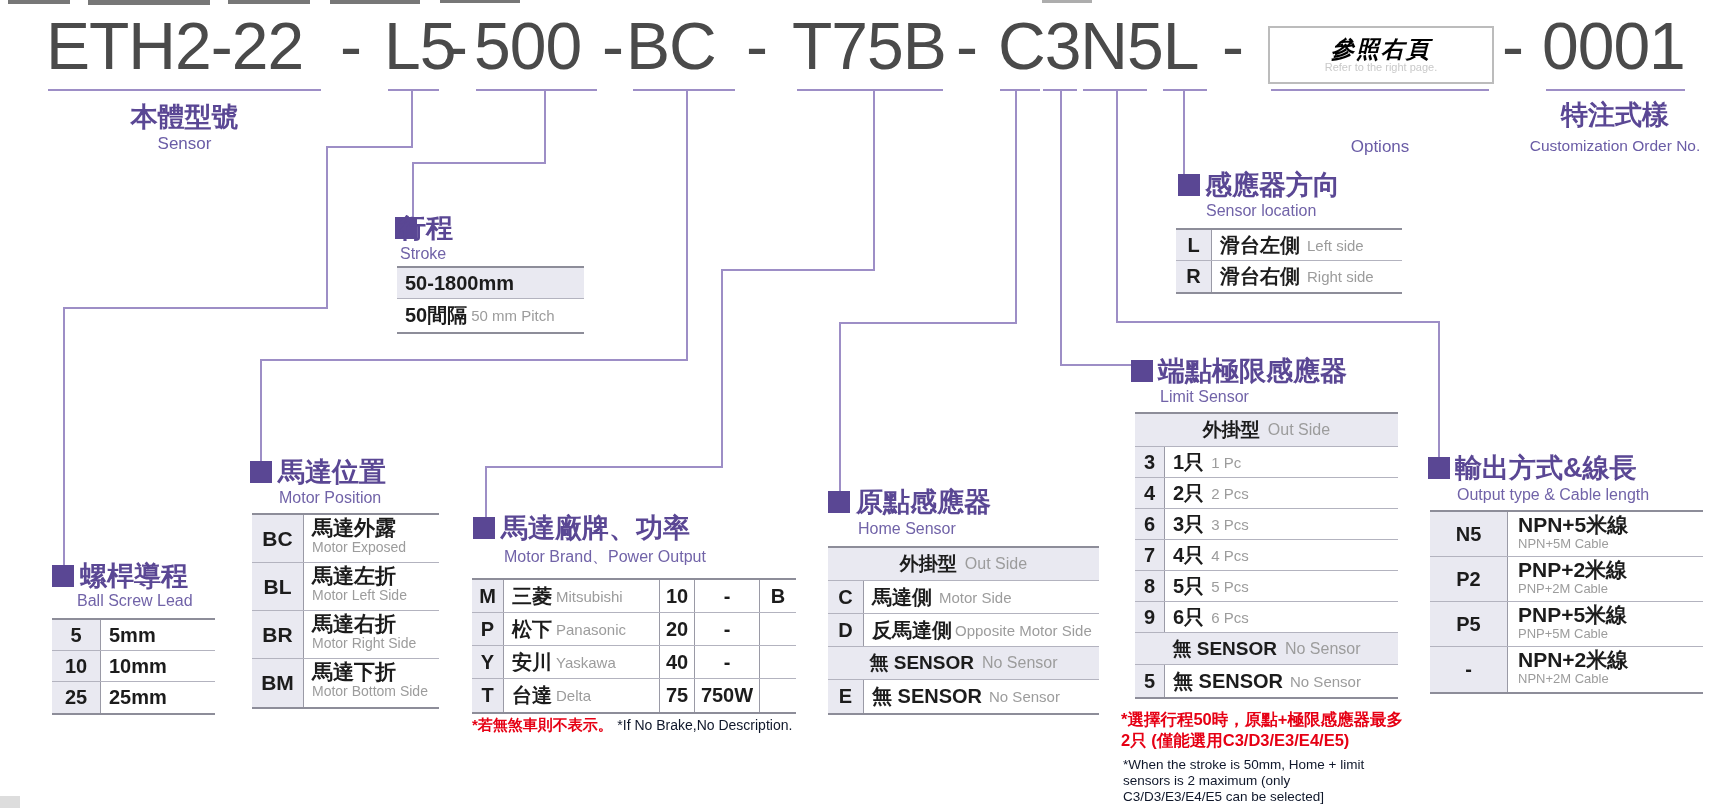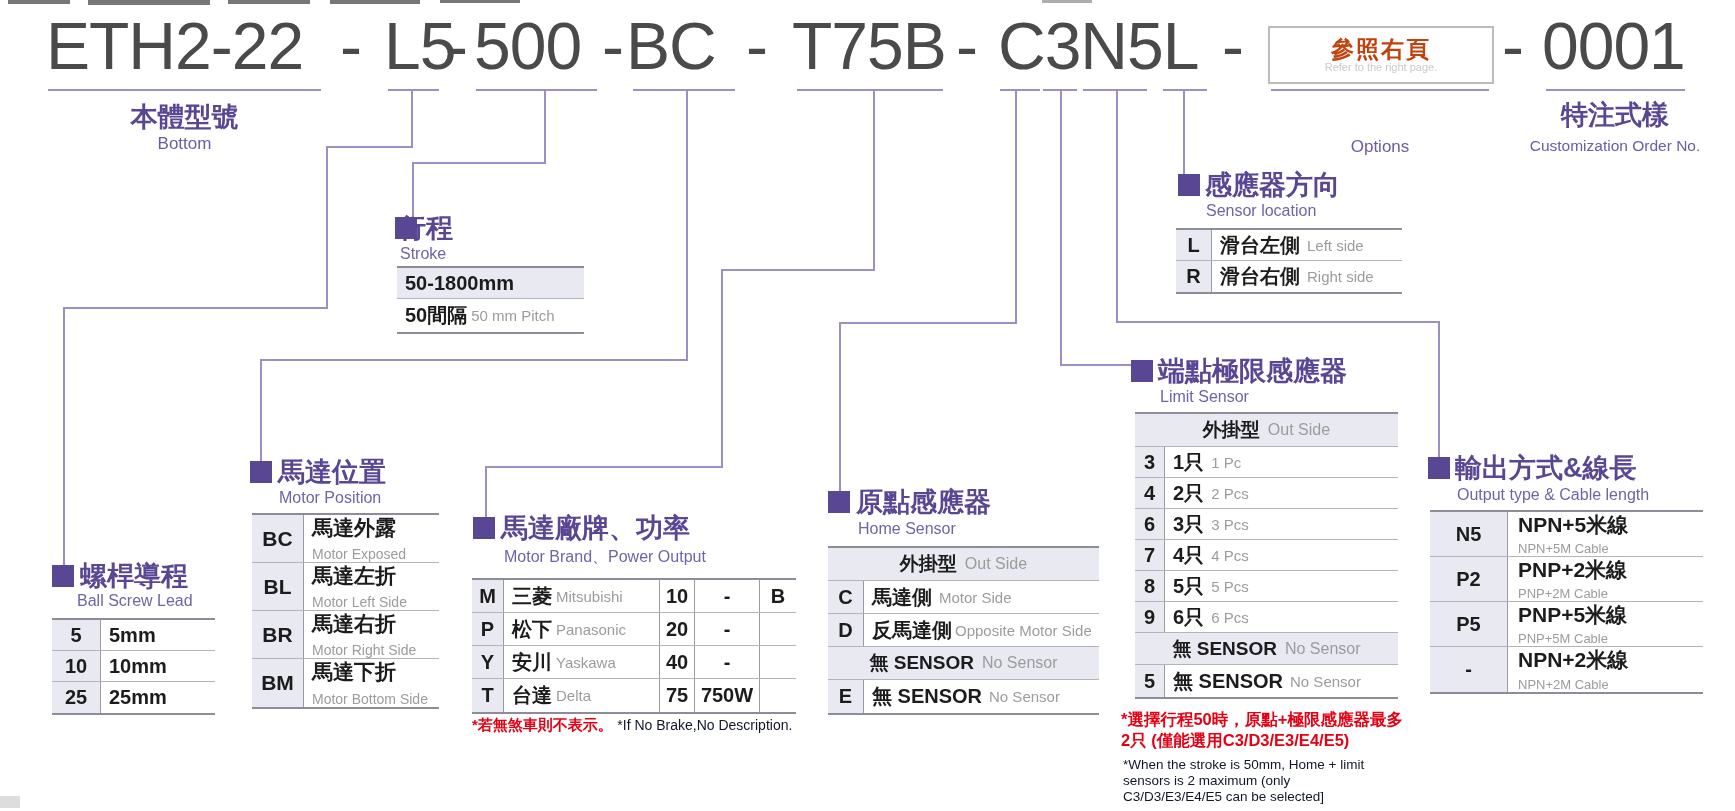--- a/index.html
+++ b/index.html
@@ -8,37 +8,37 @@
   .abs{position:absolute;}
   
   .seg{position:absolute;top:12px;font-size:66px;line-height:68px;color:#4a4a4a;white-space:nowrap;letter-spacing:-1px;}
   .tick{position:absolute;height:2px;background:#9d8ec6;}
   .vline{position:absolute;width:2px;background:#9d8ec6;}
   .hline{position:absolute;height:2px;background:#9d8ec6;}
   .frag{position:absolute;background:#777;}
   
   .opt-box{position:absolute;left:1268px;top:26px;width:222px;height:54px;border:2px solid #bcbcbc;
            display:flex;flex-direction:column;align-items:center;justify-content:center;background:#fff;}
-  .opt-zh{font-size:23px;color:#c2410c;font-weight:bold;letter-spacing:2px;line-height:24px;}
+  .opt-zh{font-size:23px;color:#000000;font-weight:bold;letter-spacing:2px;line-height:24px;font-style:italic;}
   .opt-en{font-size:11px;color:#c9c9c9;line-height:13px;}
   
   .lab-zh{position:absolute;font-size:27px;font-weight:bold;color:#5a4794;text-align:center;white-space:nowrap;}
   .lab-en{position:absolute;font-size:17px;color:#6a5ca6;text-align:center;white-space:nowrap;}
   
   .sq{position:absolute;width:22px;height:22px;background:#5a4794;}
   .tzh{position:absolute;font-size:27px;font-weight:bold;color:#5a4794;white-space:nowrap;}
   .ten{position:absolute;font-size:16px;color:#7163a8;white-space:nowrap;}
   
   .tbl{position:absolute;border-top:2px solid #8d8d99;border-bottom:2px solid #8d8d99;background:#fff;}
   .trow{display:flex;align-items:stretch;border-bottom:1px solid #b3b3bf;box-sizing:border-box;}
   .trow:last-child{border-bottom:none;}
   .code-cell{background:#e9e9f1;border-right:1px solid #9a9aa6;display:flex;align-items:center;justify-content:center;
              font-weight:bold;color:#1c1c1c;flex:none;font-size:20px;}
   .desc-cell{display:flex;align-items:center;padding-left:8px;gap:7px;flex:1;min-width:0;}
-  .desc-col{flex-direction:column;align-items:flex-start;justify-content:space-between;gap:0;padding-top:2px;}
+  .desc-col{flex-direction:column;align-items:flex-start;justify-content:flex-start;gap:0;padding-top:2px;}
   .zh{font-weight:bold;color:#1c1c1c;white-space:nowrap;font-size:20px;}
   .zh-sm{font-size:21px;line-height:22px;}
   .en{color:#9c9c9c;white-space:nowrap;font-size:15px;}
   .en-sm{font-size:14px;line-height:16px;}
   .hdr{background:#e9e9f1;display:flex;align-items:center;justify-content:center;gap:8px;}
   .ccell{display:flex;align-items:center;justify-content:center;font-weight:bold;color:#1c1c1c;
          border-right:1px solid #9a9aa6;flex:none;font-size:20px;}
   .ccell:last-child{border-right:none;}
   .note-red{color:#e60014;font-weight:bold;}
   .note-grey{color:#0f172a;}
@@ -115,21 +115,21 @@
   <div class="vline" style="left:1060px;top:91px;height:275px;"></div>
   <div class="hline" style="left:1060px;top:364px;width:73px;"></div>
 
   <div class="vline" style="left:1116px;top:91px;height:232px;"></div>
   <div class="hline" style="left:1116px;top:321px;width:324px;"></div>
   <div class="vline" style="left:1438px;top:321px;height:139px;"></div>
 
   <div class="vline" style="left:1183px;top:91px;height:84px;"></div>
 
   <div class="lab-zh" style="left:48px;width:273px;top:99px;">本體型號</div>
-  <div class="lab-en" style="left:48px;width:273px;top:134px;">Bottom</div>
+  <div class="lab-en" style="left:48px;width:273px;top:134px;">Sensor</div>
   <div class="lab-en" style="left:1271px;width:218px;top:137px;">Options</div>
   <div class="lab-zh" style="left:1500px;width:230px;top:97px;">特注式樣</div>
   <div class="lab-en" style="left:1500px;width:230px;top:137px;font-size:15.5px;">Customization Order No.</div>
 
   <div class="sq" style="left:52px;top:565px;"></div>
   <div class="tzh" style="left:80px;top:558px;">螺桿導程</div>
   <div class="ten" style="left:77px;top:592px;">Ball Screw Lead</div>
   <div class="tbl" style="left:52px;top:618px;width:163px;">
     <div class="trow" style="height:31px;">
       <div class="code-cell" style="width:48px;">5</div>

